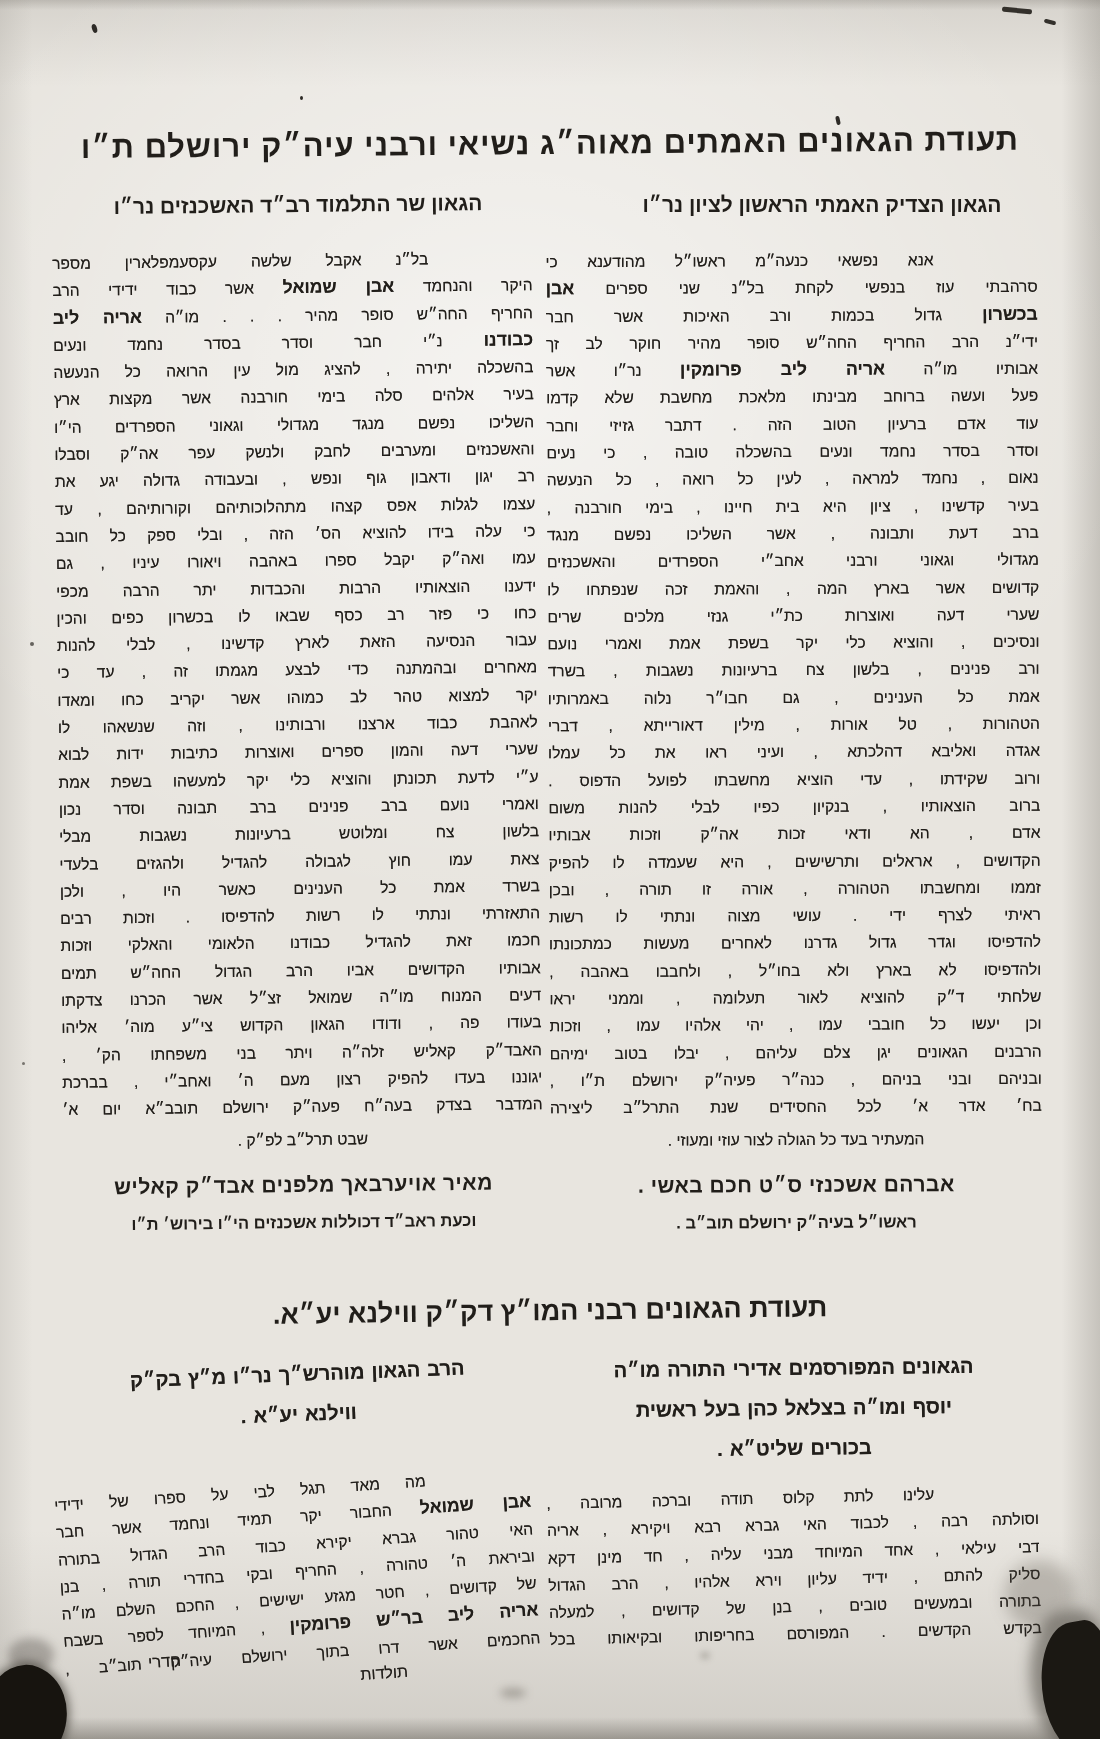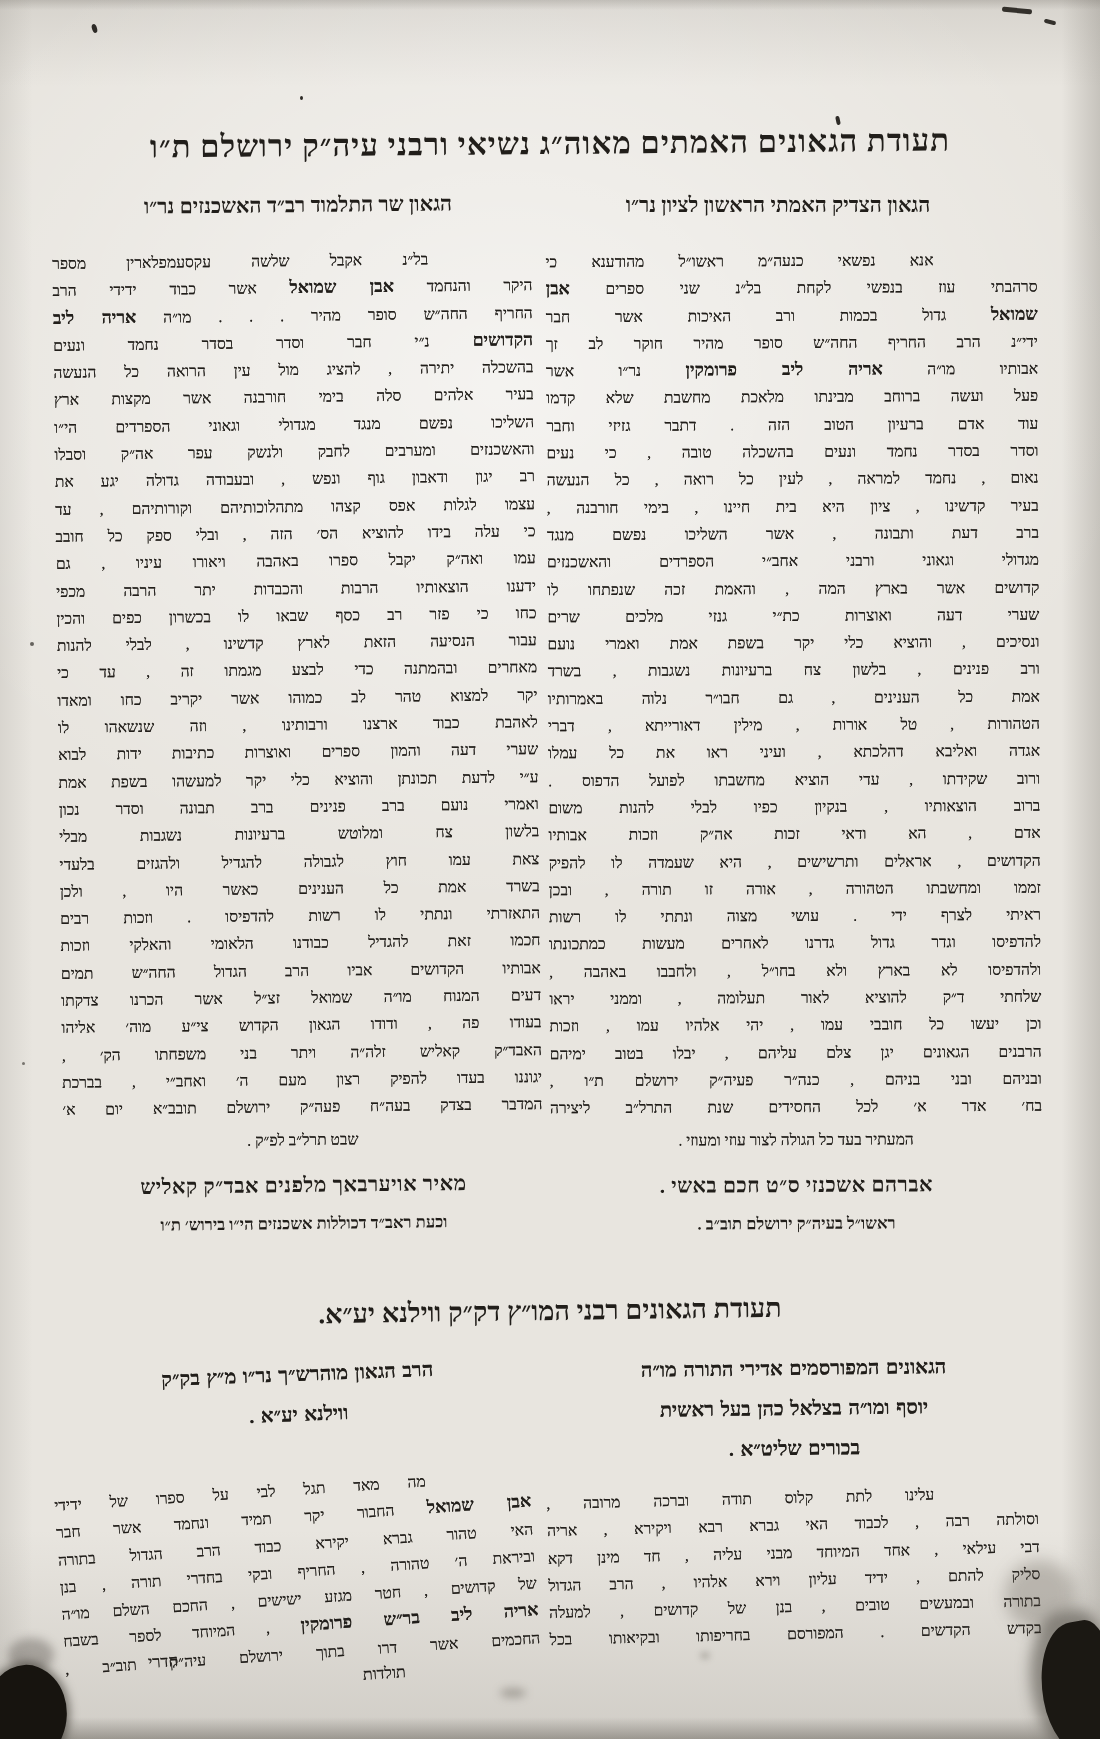--- a/index.html
+++ b/index.html
@@ -1,31 +1,31 @@
 <!DOCTYPE html>
 <html lang="he"><head>
 <meta charset="utf-8">
 <style>
   html,body{margin:0;padding:0;}
   body{width:1100px;height:1739px;background:#d6d3ce;}
   .page{
     position:relative;width:1100px;height:1739px;overflow:hidden;
     direction:rtl;
-    font-family:Liberation Serif, serif;
+    font-family:Liberation Sans, sans-serif;
     color:#211e1a;
     background-color:#e8e5df;
     background-image:
       radial-gradient(ellipse 900px 750px at 46% 22%, rgba(255,255,255,.55), rgba(255,255,255,0) 70%),
       linear-gradient(to bottom, rgba(125,120,112,.16), rgba(125,120,112,0) 5%, rgba(125,120,112,0) 88%, rgba(125,120,112,.22) 100%),
       linear-gradient(to left, rgba(110,106,98,.28), rgba(110,106,98,0) 3.5%, rgba(110,106,98,0) 97%, rgba(110,106,98,.13) 100%);
   }
   .title{position:absolute;top:126px;left:40px;right:40px;text-align:center;
     font-weight:700;font-size:31px;letter-spacing:1px;transform:rotate(-0.5deg);}
   .colhead{position:absolute;top:193px;font-weight:700;font-size:21px;text-align:center;}
-  .colhead.right{left:532px;width:492px;}
+  .colhead.right{left:576px;width:492px;}
   .colhead.left{left:58px;width:480px;transform:rotate(-0.6deg);}
   .col{position:absolute;}
   .col-right{left:548px;top:247px;width:492px;transform:rotate(-0.3deg);}
   .col-left{left:58px;top:247px;width:480px;transform:rotate(-0.7deg);}
   .line{font-size:15.6px;line-height:27.3px;text-align:justify;text-align-last:justify;
     word-spacing:1.5px;text-shadow:0 0 .4px rgba(25,22,18,.65);}
   .lines .line:first-child{padding-right:104px;}
   .em{font-weight:700;font-size:17.6px;}
   .closing{margin-top:10px;text-align:center;font-size:15.6px;text-shadow:0 0 .4px rgba(25,22,18,.65);}
   .sig-name{margin-top:24px;text-align:center;font-weight:700;font-size:21px;letter-spacing:.5px;}
@@ -76,21 +76,21 @@
 
   <div class="title">תעודת הגאונים האמתים מאוה״ג נשיאי ורבני עיה״ק ירושלם ת״ו</div>
 
   <div class="colhead right">הגאון הצדיק האמתי הראשון לציון נר״ו</div>
   <div class="colhead left">הגאון שר התלמוד רב״ד האשכנזים נר״ו</div>
 
   <div class="col col-right">
     <div class="lines">
         <div class="line"><span>אנא נפשאי כנעה״מ ראשו״ל מהודענא כי</span></div>
         <div class="line"><span>סרהבתי עוז בנפשי לקחת בל״נ שני ספרים </span><span class="em">אבן</span></div>
-        <div class="line"><span class="em">שמואל</span><span> גדול בכמות ורב האיכות אשר חבר</span></div>
+        <div class="line"><span class="em">בכשרון</span><span> גדול בכמות ורב האיכות אשר חבר</span></div>
         <div class="line"><span>ידי״נ הרב החריף החה״ש סופר מהיר חוקר לב זך</span></div>
         <div class="line"><span>אבותיו מו״ה </span><span class="em">אריה ליב פרומקין</span><span> נר״ו אשר</span></div>
         <div class="line"><span>פעל ועשה ברוחב מבינתו מלאכת מחשבת שלא קדמו</span></div>
         <div class="line"><span>עוד אדם ברעיון הטוב הזה . דתבר גזיזי וחבר</span></div>
         <div class="line"><span>וסדר בסדר נחמד ונעים בהשכלה טובה , כי נעים</span></div>
         <div class="line"><span>נאום , נחמד למראה , לעין כל רואה , כל הנעשה</span></div>
         <div class="line"><span>בעיר קדשינו , ציון היא בית חיינו , בימי חורבנה ,</span></div>
         <div class="line"><span>ברב דעת ותבונה , אשר השליכו נפשם מנגד</span></div>
         <div class="line"><span>מגדולי וגאוני ורבני אחב״י הספרדים והאשכנזים</span></div>
         <div class="line"><span>קדושים אשר בארץ המה , והאמת זכה שנפתחו לו</span></div>
@@ -117,21 +117,21 @@
     <div class="closing">המעתיר בעד כל הגולה לצור עוזי ומעוזי .</div>
     <div class="sig-name">אברהם אשכנזי ס״ט חכם באשי .</div>
     <div class="sig-role">ראשו״ל בעיה״ק ירושלם תוב״ב .</div>
   </div>
 
   <div class="col col-left">
     <div class="lines">
         <div class="line"><span>בל״נ אקבל שלשה עקסעמפלארין מספר</span></div>
         <div class="line"><span>היקר והנחמד </span><span class="em">אבן שמואל</span><span> אשר כבוד ידידי הרב</span></div>
         <div class="line"><span>החריף החה״ש סופר מהיר . . . מו״ה </span><span class="em">אריה ליב</span></div>
-        <div class="line"><span class="em">הקדושים</span><span> נ״י חבר וסדר בסדר נחמד ונעים</span></div>
+        <div class="line"><span class="em">כבודנו</span><span> נ״י חבר וסדר בסדר נחמד ונעים</span></div>
         <div class="line"><span>בהשכלה יתירה , להציג מול עין הרואה כל הנעשה</span></div>
         <div class="line"><span>בעיר אלהים סלה בימי חורבנה אשר מקצות ארץ</span></div>
         <div class="line"><span>השליכו נפשם מנגד מגדולי וגאוני הספרדים הי״ו</span></div>
         <div class="line"><span>והאשכנזים ומערבים לחבק ולנשק עפר אה״ק וסבלו</span></div>
         <div class="line"><span>רב יגון ודאבון גוף ונפש , ובעבודה גדולה יגע את</span></div>
         <div class="line"><span>עצמו לגלות אפס קצהו מתהלוכותיהם וקורותיהם , עד</span></div>
         <div class="line"><span>כי עלה בידו להוציא הס׳ הזה , ובלי ספק כל חובב</span></div>
         <div class="line"><span>עמו ואה״ק יקבל ספרו באהבה ויאורו עיניו , גם</span></div>
         <div class="line"><span>ידענו הוצאותיו הרבות והכבדות יתר הרבה מכפי</span></div>
         <div class="line"><span>כחו כי פזר רב כסף שבאו לו בכשרון כפים והכין</span></div>

